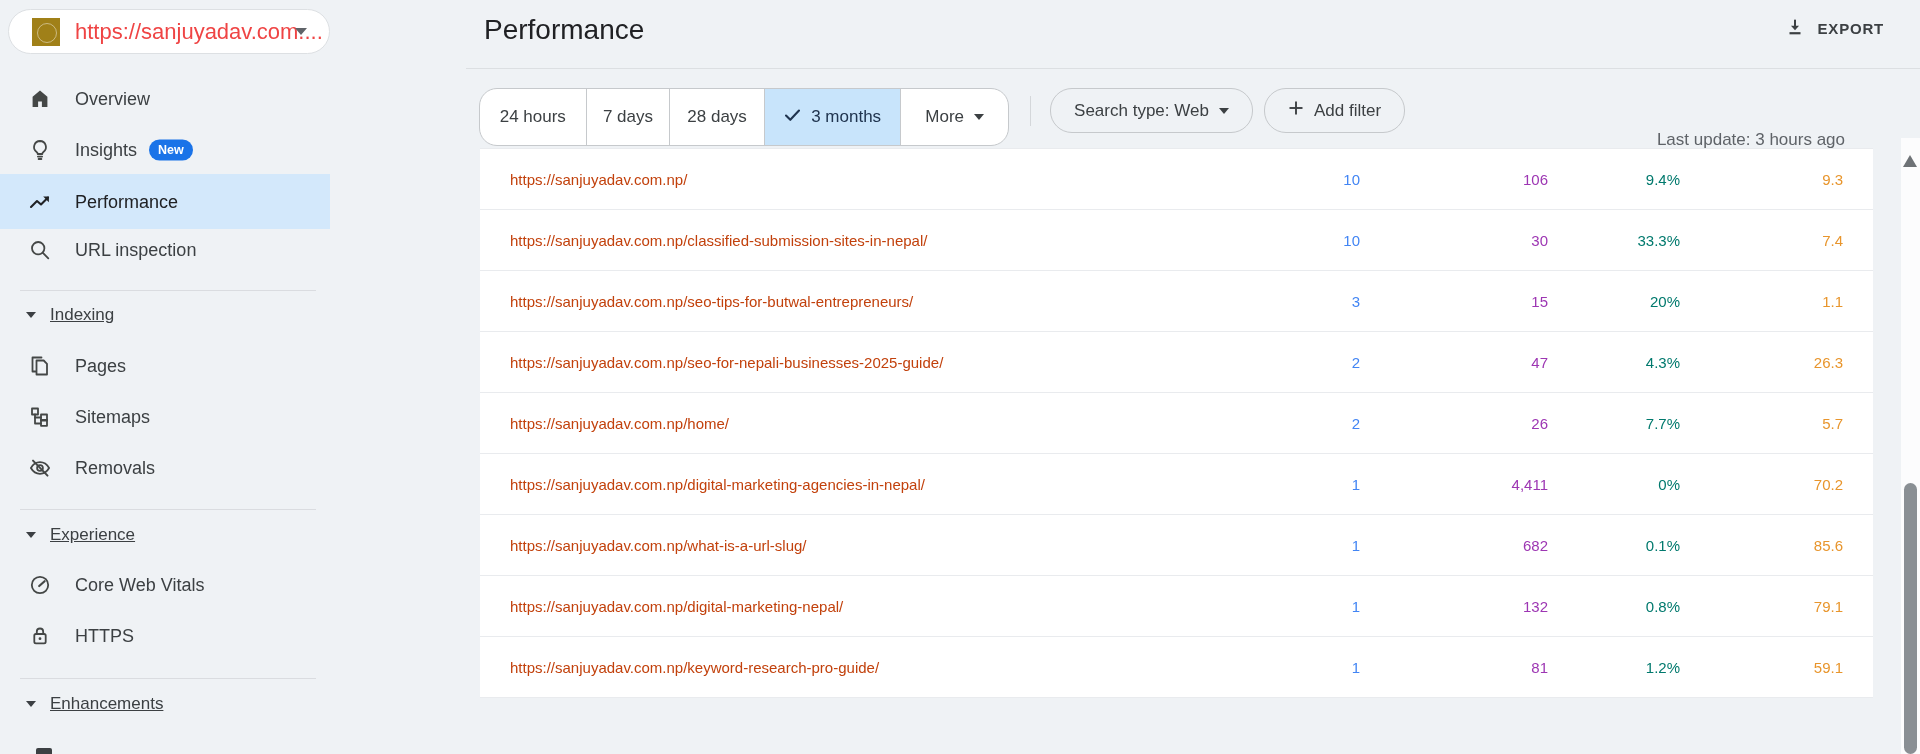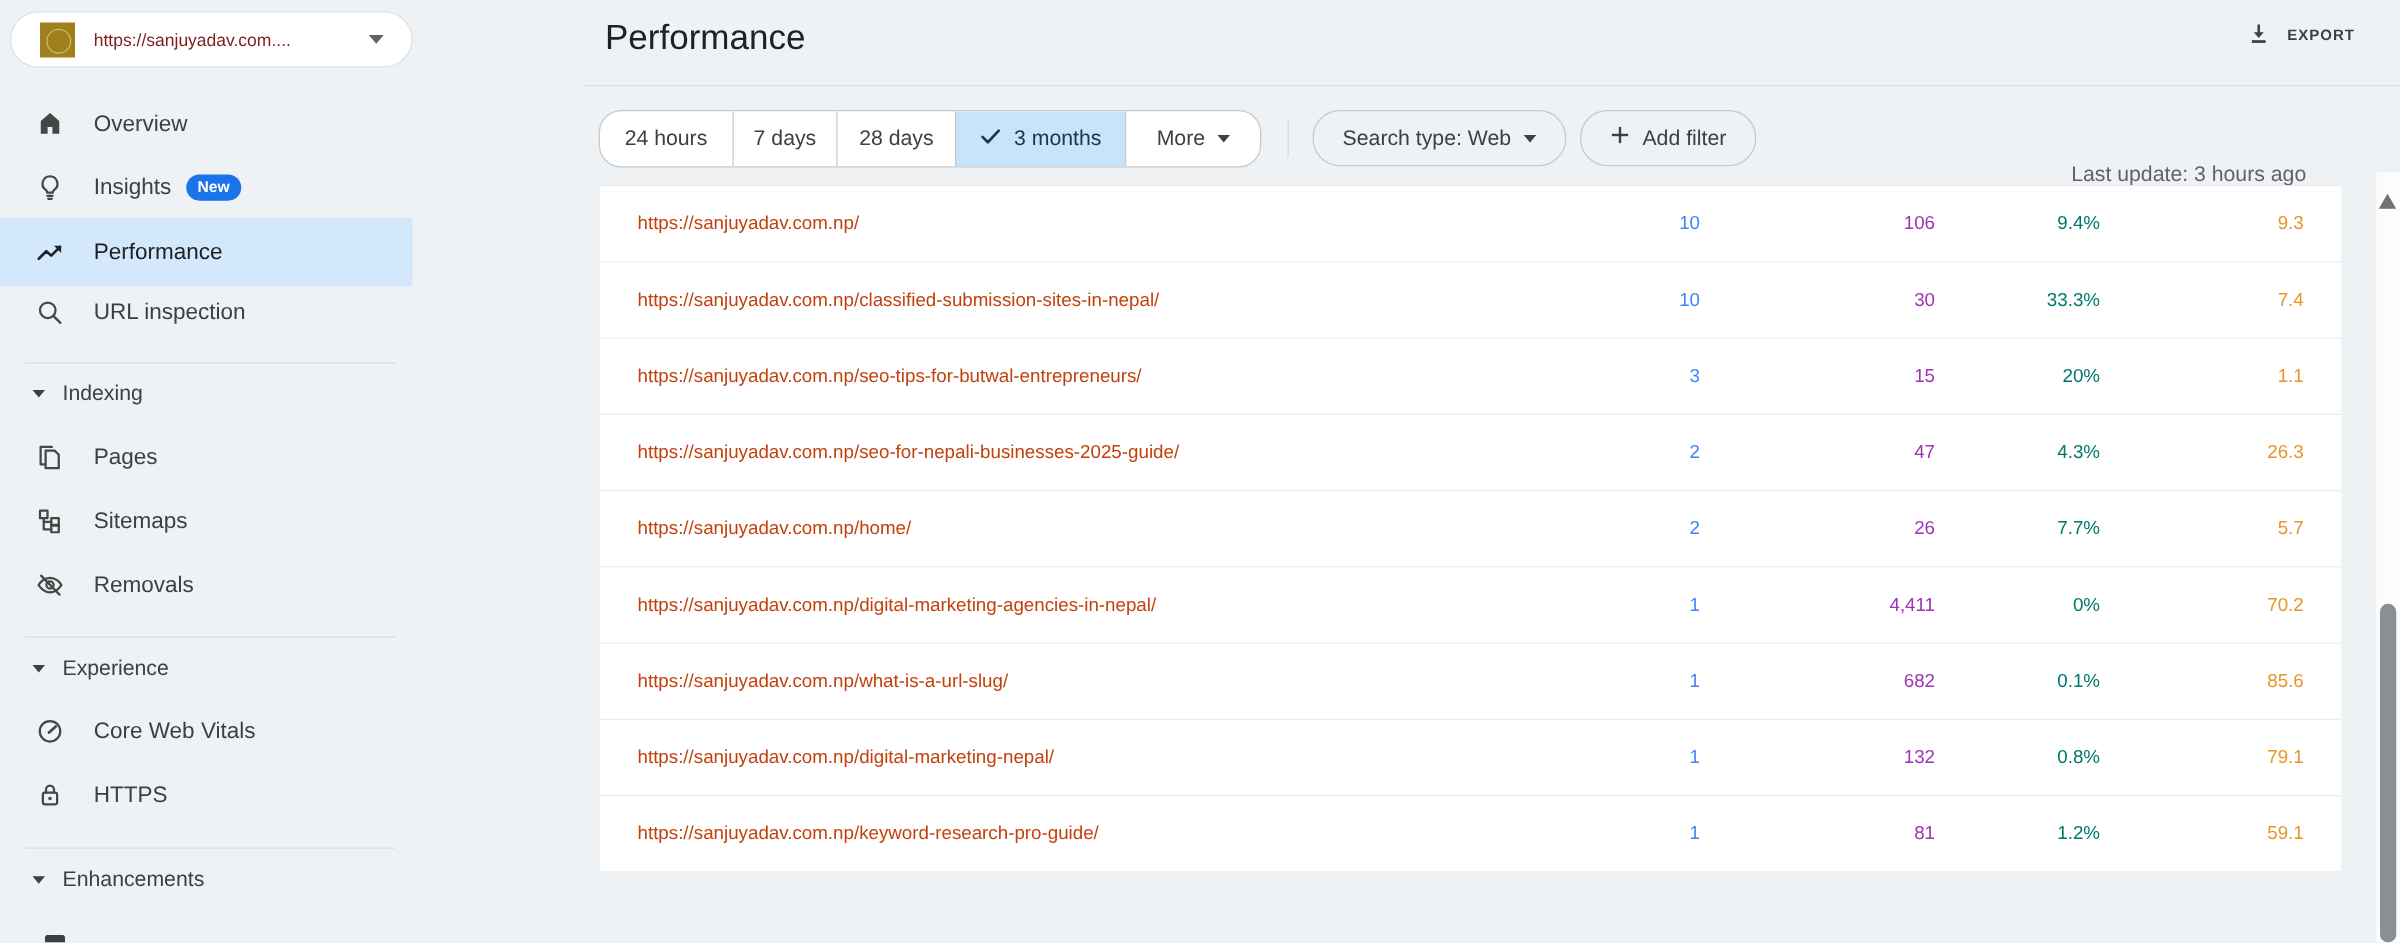--- a/index.html
+++ b/index.html
@@ -7,49 +7,49 @@
   .screen { position: relative; width: 1920px; height: 754px; background: #eff2f5; overflow: hidden; }
 
   
   .sidebar { position: absolute; left: 0; top: 0; width: 330px; height: 754px; }
   .prop-pill { position: absolute; left: 8px; top: 9px; width: 322px; height: 45px;
     background: #fff; border: 1px solid #dde0e3; border-radius: 23px;
     display: flex; align-items: center; cursor: pointer; }
   .favicon { width: 28px; height: 28px; margin-left: 23px; background: #a08018; position: relative; flex: none; }
   .favicon::after { content: ""; position: absolute; left: 5px; top: 5px; width: 18px; height: 18px;
     border-radius: 50%; border: 1px solid rgba(255,255,255,.45); }
-  .prop-url { margin-left: 15px; font-size: 14px; color: #7f1d1d; white-space: nowrap; text-align: right; }
+  .prop-url { margin-left: 15px; font-size: 22px; color: #ef4444; white-space: nowrap; text-align: right; }
   .prop-caret { position: absolute; right: 22px; }
   .caret { width: 0; height: 0; border-left: 6px solid transparent; border-right: 6px solid transparent;
     border-top: 7px solid #5f6368; }
   .side-item { position: absolute; left: 0; width: 330px; height: 52px; cursor: pointer; }
   .side-item .icn { position: absolute; left: 28px; top: 50%; transform: translateY(-50%); width: 24px; height: 24px; }
   .side-item .lbl { position: absolute; left: 75px; top: 50%; transform: translateY(-50%);
     font-size: 18px; color: #3c4043; white-space: nowrap; }
   .side-item.sel { background: var(--navsel, #d3e8fb); }
   .side-item.sel .lbl { color: #202124; }
   .badge-new { display: inline-block; margin-left: 12px; background: var(--accent, #1a73e8); color: #fff;
     font-size: 12.5px; font-weight: bold; padding: 3px 9px 4px; border-radius: 11px; vertical-align: 2px; }
   .side-div { position: absolute; left: 20px; width: 296px; height: 1px; background: #dadce0; }
   .sect-head { position: absolute; left: 0; width: 330px; height: 44px; cursor: pointer; }
   .sect-head .sc { position: absolute; left: 26px; top: 50%; transform: translateY(-50%);
     width: 0; height: 0; border-left: 5.5px solid transparent; border-right: 5.5px solid transparent;
     border-top: 6.5px solid #3c4043; }
   .sect-head .lbl { position: absolute; left: 50px; top: 50%; transform: translateY(-50%);
-    font-size: 17px; color: #3c4043; }
+    font-size: 17px; color: #3c4043; text-decoration: underline; }
   svg.oicn { stroke: #444746; stroke-width: 1.8; fill: none; stroke-linecap: round; stroke-linejoin: round; }
 
   
   .page-title { position: absolute; left: 484px; top: 14px; font-size: 28px; font-weight: 400; color: #202124; }
   .export-btn { position: absolute; right: 36px; top: 10px; height: 36px; display: flex; align-items: center;
-    gap: 12px; cursor: pointer; color: #3c4043; font-size: 12px; font-weight: bold; letter-spacing: 0.8px; }
+    gap: 12px; cursor: pointer; color: #3c4043; font-size: 15px; font-weight: bold; letter-spacing: 0.8px; }
   .title-div { position: absolute; left: 466px; top: 68px; width: 1454px; height: 1px; background: #dcdfe2; }
 
   
-  .seg-group { position: absolute; left: 479px; top: 88px; width: 530px; height: 46px;
+  .seg-group { position: absolute; left: 479px; top: 88px; width: 530px; height: 58px;
     border: 1px solid #c6c9cc; border-radius: 18px; background: #fff; display: flex; overflow: hidden; }
   .seg { display: flex; align-items: center; justify-content: center; gap: 10px; font-size: 17px;
     color: #3c4043; border-left: 1px solid #c6c9cc; cursor: pointer; white-space: nowrap; }
   .seg:first-child { border-left: none; }
   .seg.sel { background: var(--chipsel, #c8e4fb); color: #20344f; font-weight: 500; }
   .vdiv { position: absolute; left: 1030px; top: 96px; width: 1px; height: 30px; background: #d4d7da; }
   .chip { position: absolute; top: 88px; height: 45px; border: 1px solid #c6c9cc; border-radius: 22px;
     display: flex; align-items: center; justify-content: center; gap: 10px; font-size: 17px; color: #3c4043;
     cursor: pointer; white-space: nowrap; }
   .chip.search-type { left: 1050px; width: 203px; }

